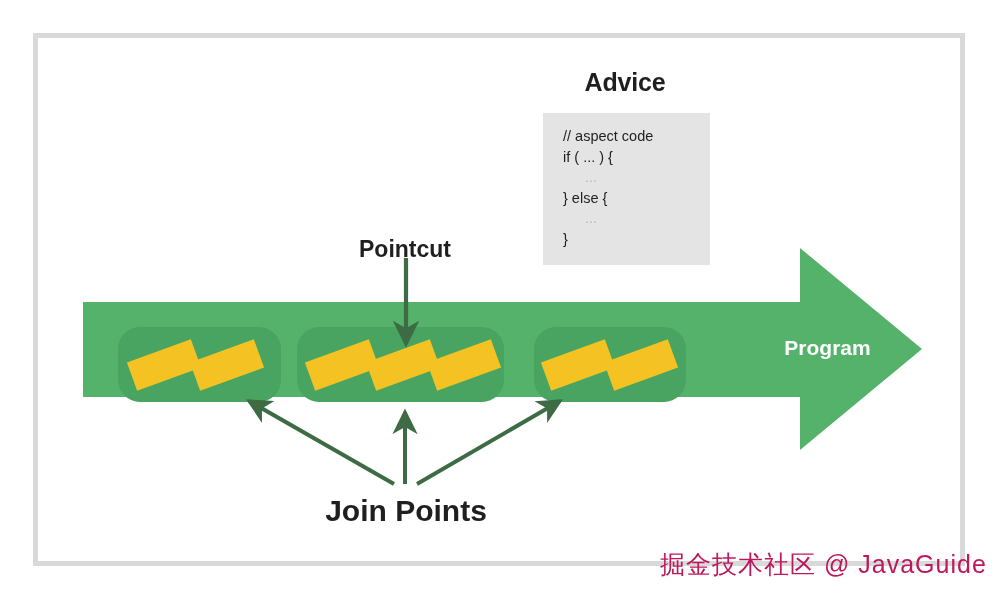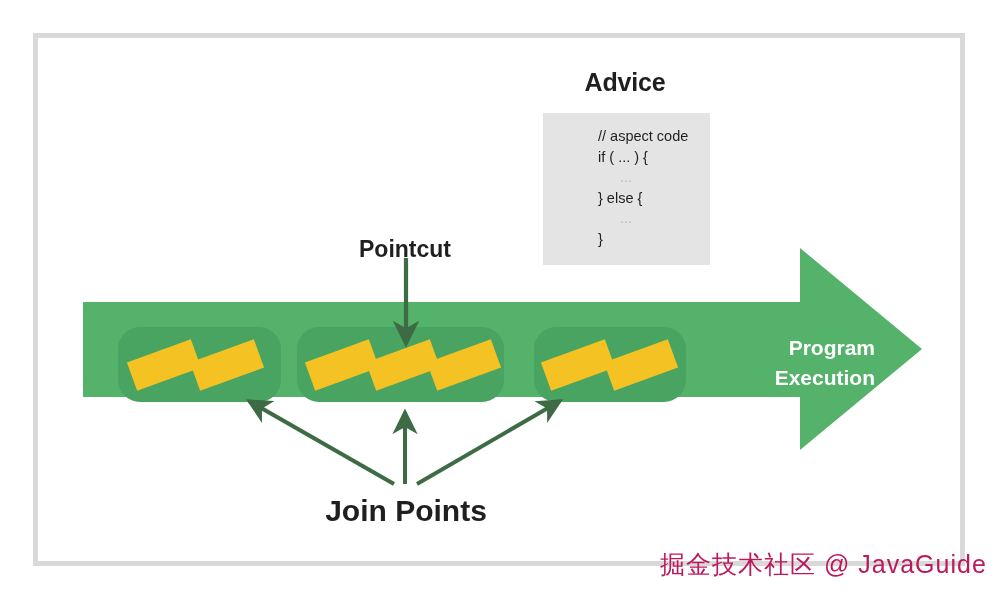--- a/index.html
+++ b/index.html
@@ -64,21 +64,20 @@
   }
   .advice-code {
     position: absolute;
     left: 563px;
     top: 126px;
     width: 140px;
     font-size: 14.5px;
     line-height: 20.5px;
     color: #1f1f1f;
     white-space: pre;
-    margin-left: 35px;
   }
   .advice-code .ind {
     padding-left: 22px;
     color: #b8b8b8;
   }
 
   
   .lbl-pointcut {
     position: absolute;
     left: 320px;
@@ -94,24 +93,24 @@
     left: 306px;
     top: 494px;
     width: 200px;
     text-align: center;
     font-size: 30px;
     font-weight: bold;
     color: #1f1f1f;
   }
   .lbl-progexec {
     position: absolute;
-    left: 700px;
+    left: 740px;
     top: 333px;
     width: 175px;
-    text-align: right;
+    text-align: center;
     font-size: 21px;
     line-height: 30px;
     font-weight: bold;
     color: #ffffff;
   }
   .lbl-progexec span { display: block; }
 
   
   .watermark {
     position: absolute;
@@ -191,18 +190,17 @@
 <span>} else {</span>
 <span class="ind">...</span>
 <span>}</span></div>
 
   <div class="lbl-pointcut">Pointcut</div>
 
   <div class="lbl-joinpoints">Join Points</div>
 
   <div class="lbl-progexec">
     <span>Program</span>
-    <span>Execution</span>
   </div>
 
   <div class="watermark">掘金技术社区 @ JavaGuide</div>
 
 </div>
 
 </body></html>

